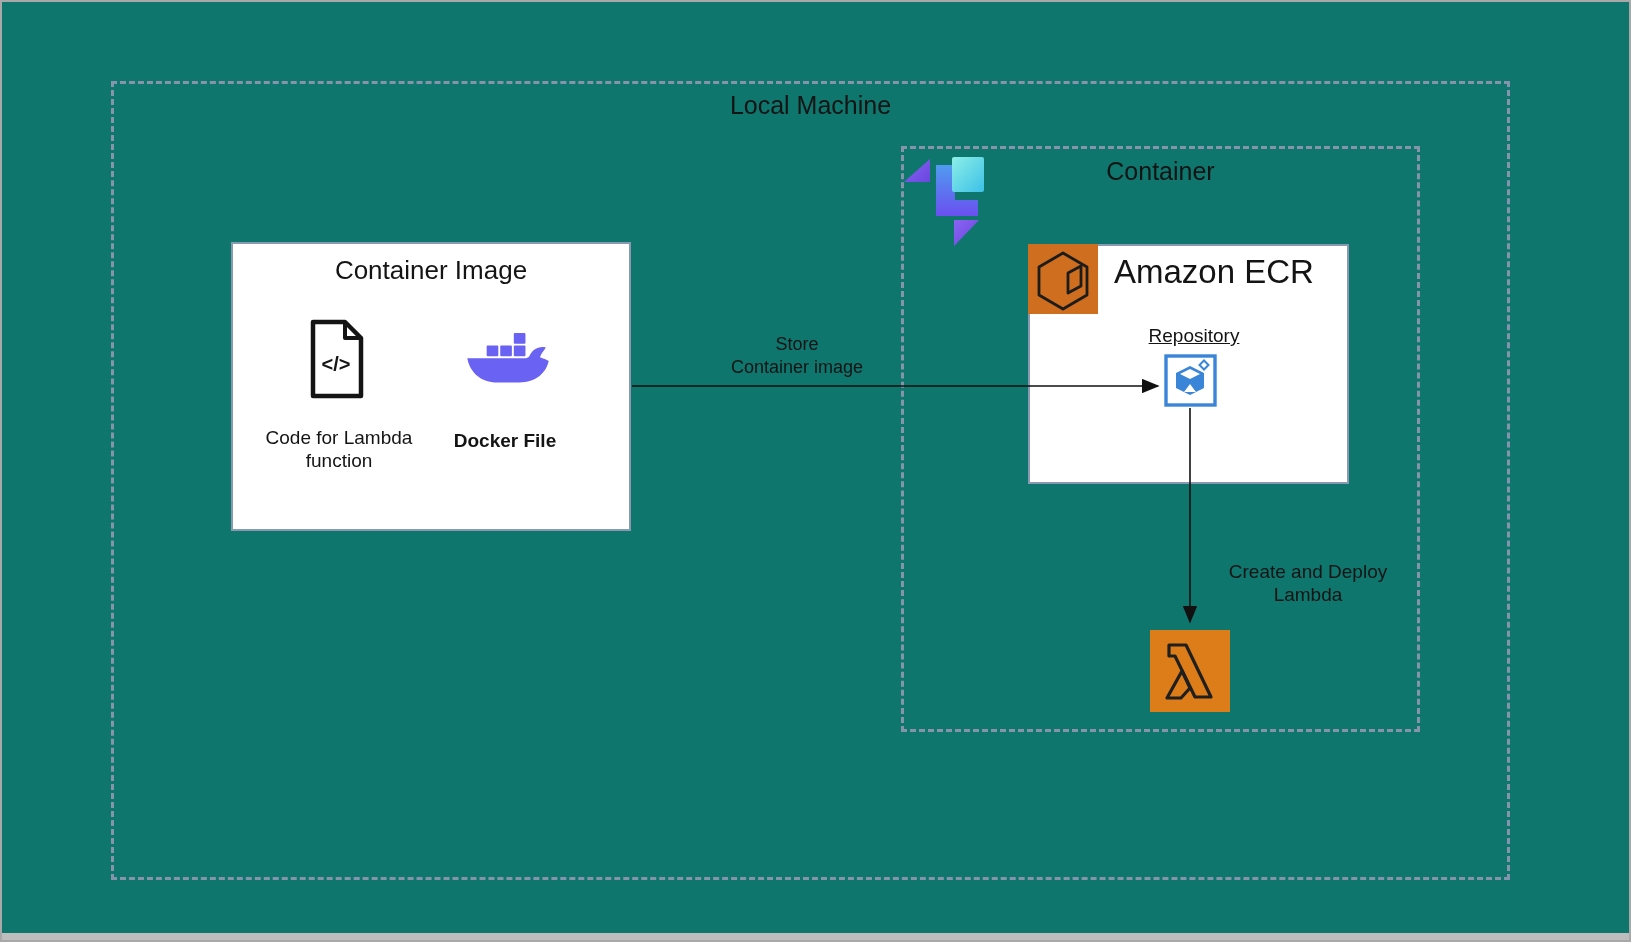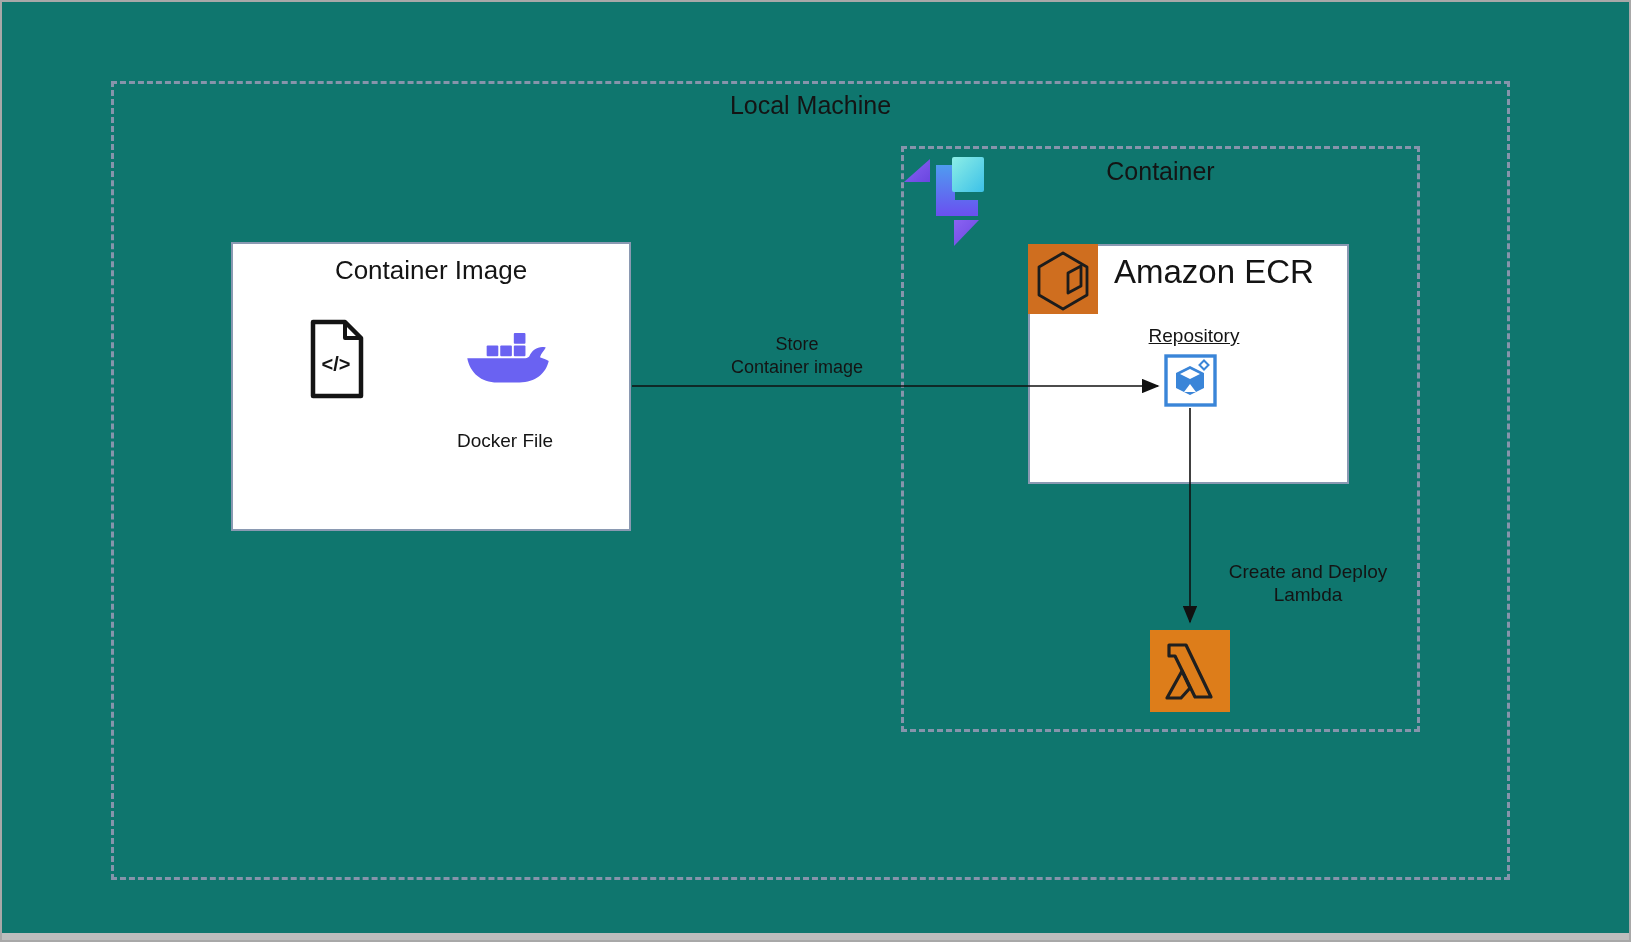--- a/index.html
+++ b/index.html
@@ -48,21 +48,25 @@
       <g fill="#6a62f2">
         <rect x="23" y="14" width="12" height="11" rx="1"></rect>
         <rect x="37" y="14" width="12" height="11" rx="1"></rect>
         <rect x="51" y="14" width="12" height="11" rx="1"></rect>
         <rect x="51" y="1" width="12" height="11" rx="1"></rect>
         <path d="M3 27 H63 C65 27 66 26 67 25 C70 18 77 14 84 16 C82 20 79 22 78 26 C80 27 84 28 87 30 C84 43 73 52 57 52 H34 C17 52 6 42 3 27 Z"></path>
       </g>
     </svg>
   </div>
 
-  <div class="caption" style="left:413px;width:180px;top:427px;">Docker File</div>
+  <div class="caption" style="left:237px;width:200px;top:424px;">
+    <span>Code for Lambda</span><br>
+    <span>function</span>
+  </div>
+  <div class="caption" style="left:413px;width:180px;top:427px;font-weight:bold;">Docker File</div>
 
   <div class="dashed-box" style="left:899px;top:144px;width:519px;height:586px;">
     <div class="box-title" style="top:8px;">Container</div>
   </div>
 
   <div class="abs" style="left:897px;top:152px;">
     <svg width="86" height="92" viewBox="0 0 86 92">
       <defs>
         <linearGradient id="gcyan" x1="0" y1="0" x2="1" y2="1">
           <stop offset="0" stop-color="#8deee6"></stop>

